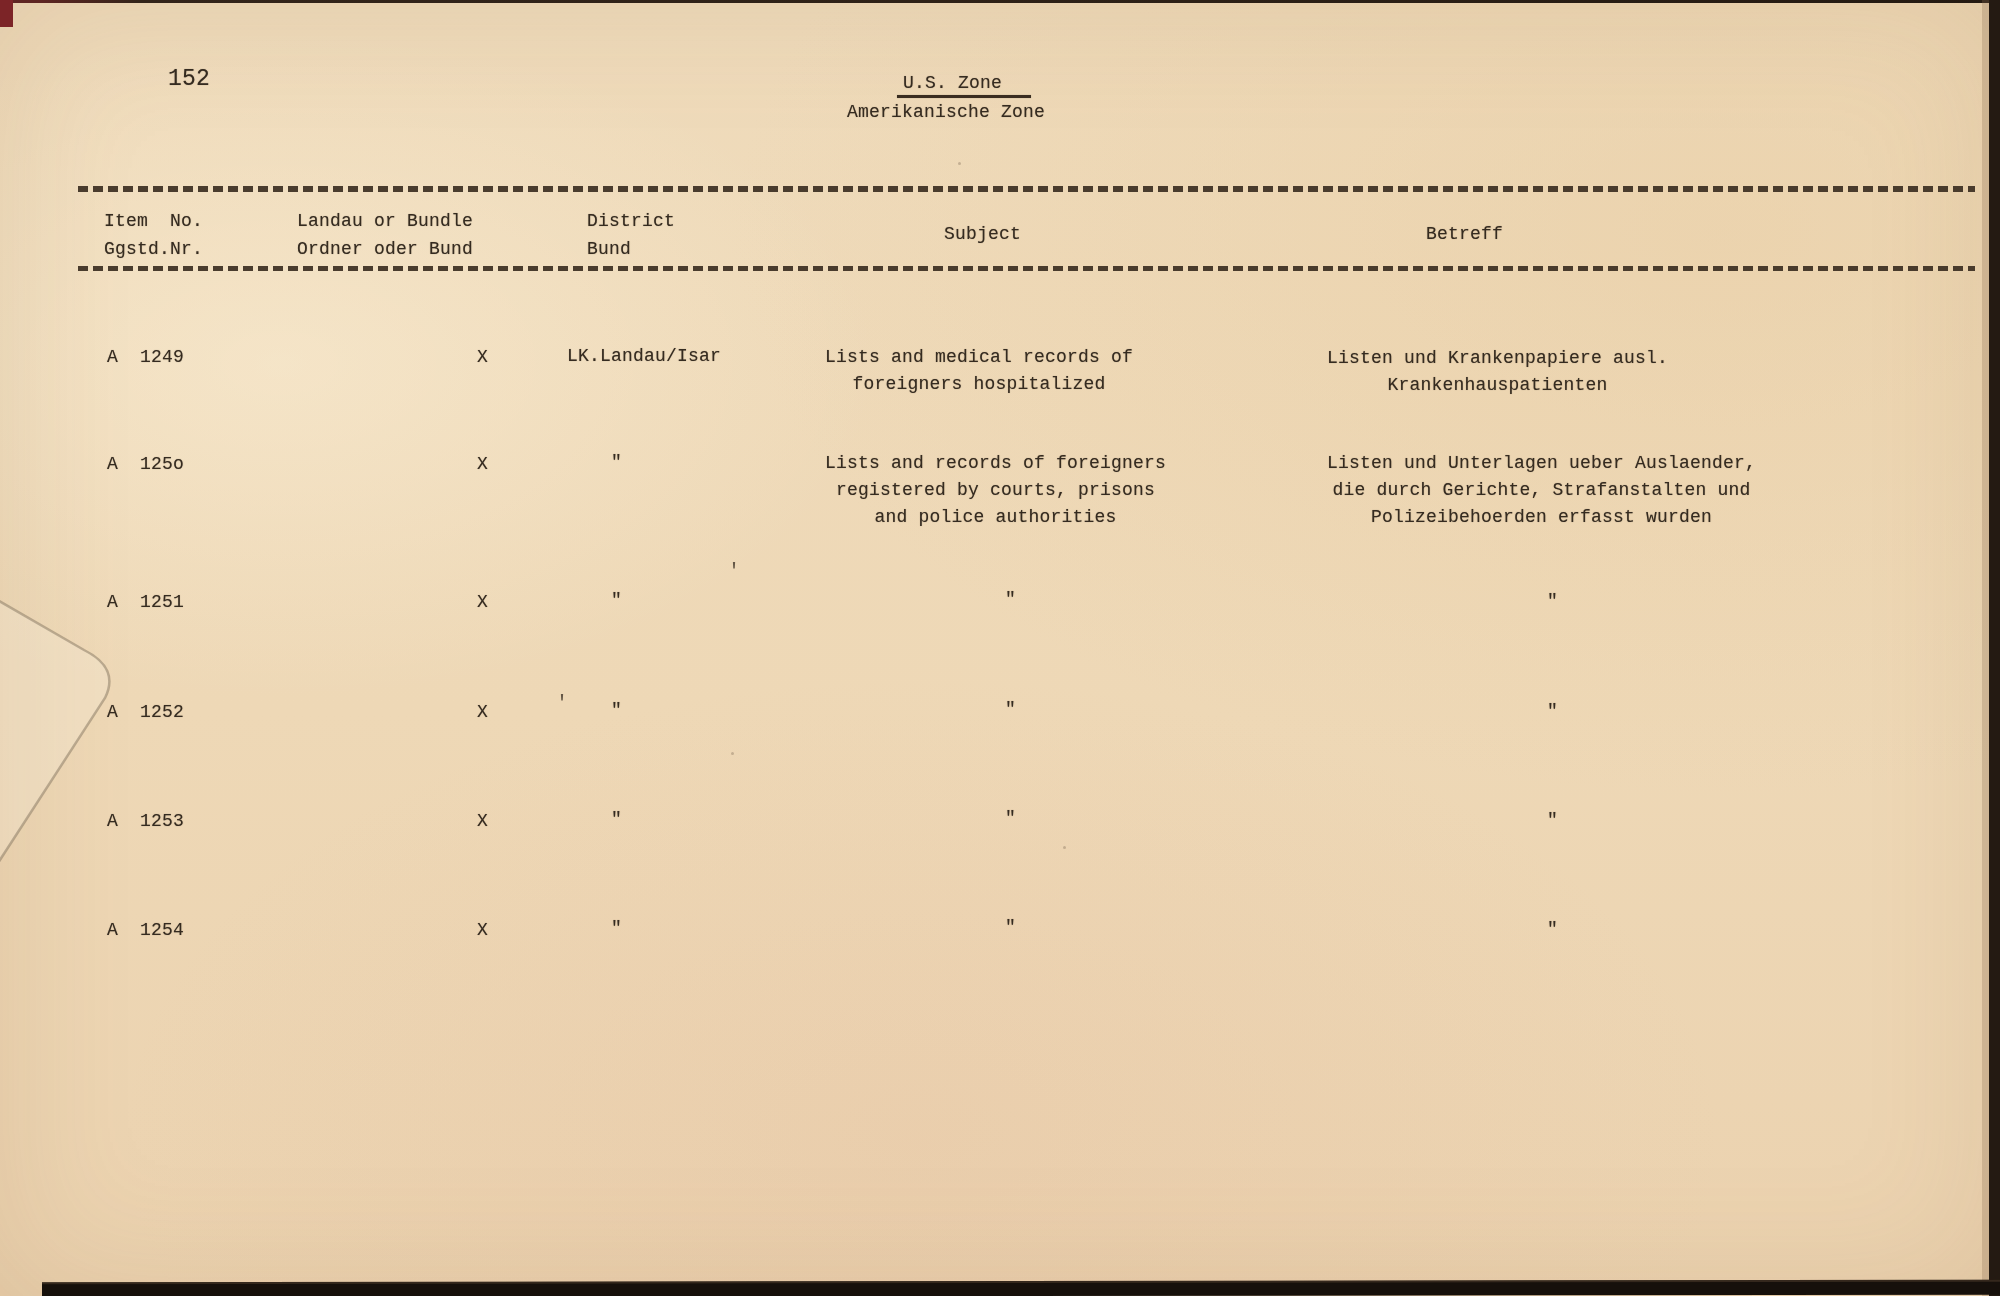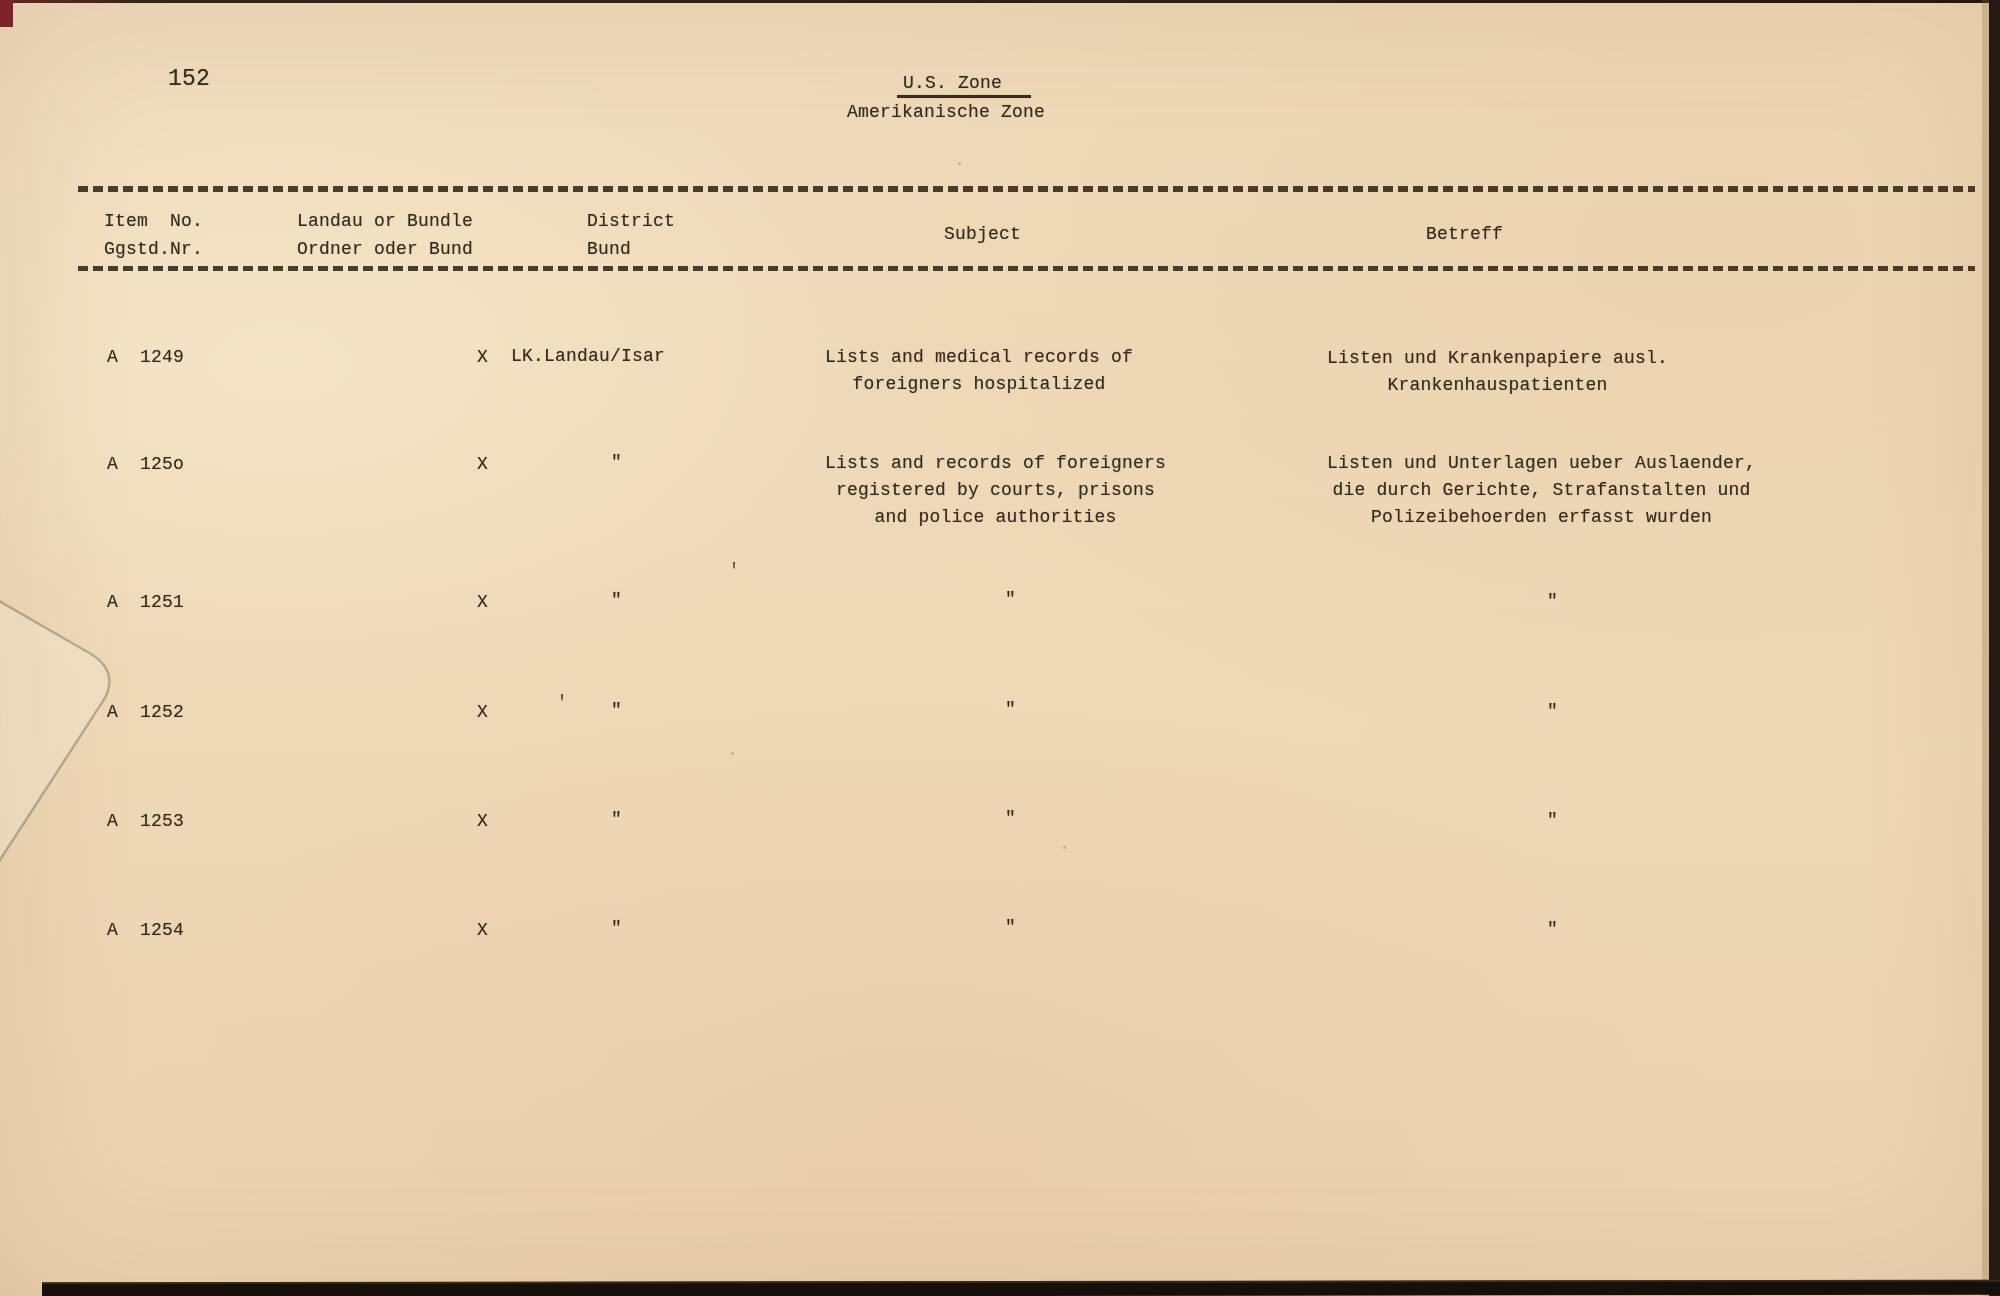--- a/index.html
+++ b/index.html
@@ -85,21 +85,21 @@
   <div class="t" style="left:297px;top:236px">Ordner oder Bund</div>
 
   <div class="t" style="left:587px;top:208px">District</div>
   <div class="t" style="left:587px;top:236px">Bund</div>
 
   <div class="t" style="left:944px;top:221px">Subject</div>
   <div class="t" style="left:1426px;top:221px">Betreff</div>
 
   <div class="t" style="left:107px;top:344px">A  1249</div>
   <div class="t" style="left:477px;top:344px">X</div>
-  <div class="t" style="left:511px;top:343px">LK.Landau/Isar</div>
+  <div class="t" style="left:567px;top:343px">LK.Landau/Isar</div>
   <div class="t" style="left:1327px;top:345px">Listen und Krankenpapiere ausl.
 Krankenhauspatienten</div>
   <div class="t" style="left:825px;top:344px">Lists and medical records of
 foreigners hospitalized</div>
 
   <div class="t" style="left:107px;top:451px">A  125o</div>
   <div class="t" style="left:477px;top:451px">X</div>
   <div class="t" style="left:611px;top:449px">"</div>
   <div class="t" style="left:825px;top:450px">Lists and records of foreigners
 registered by courts, prisons

